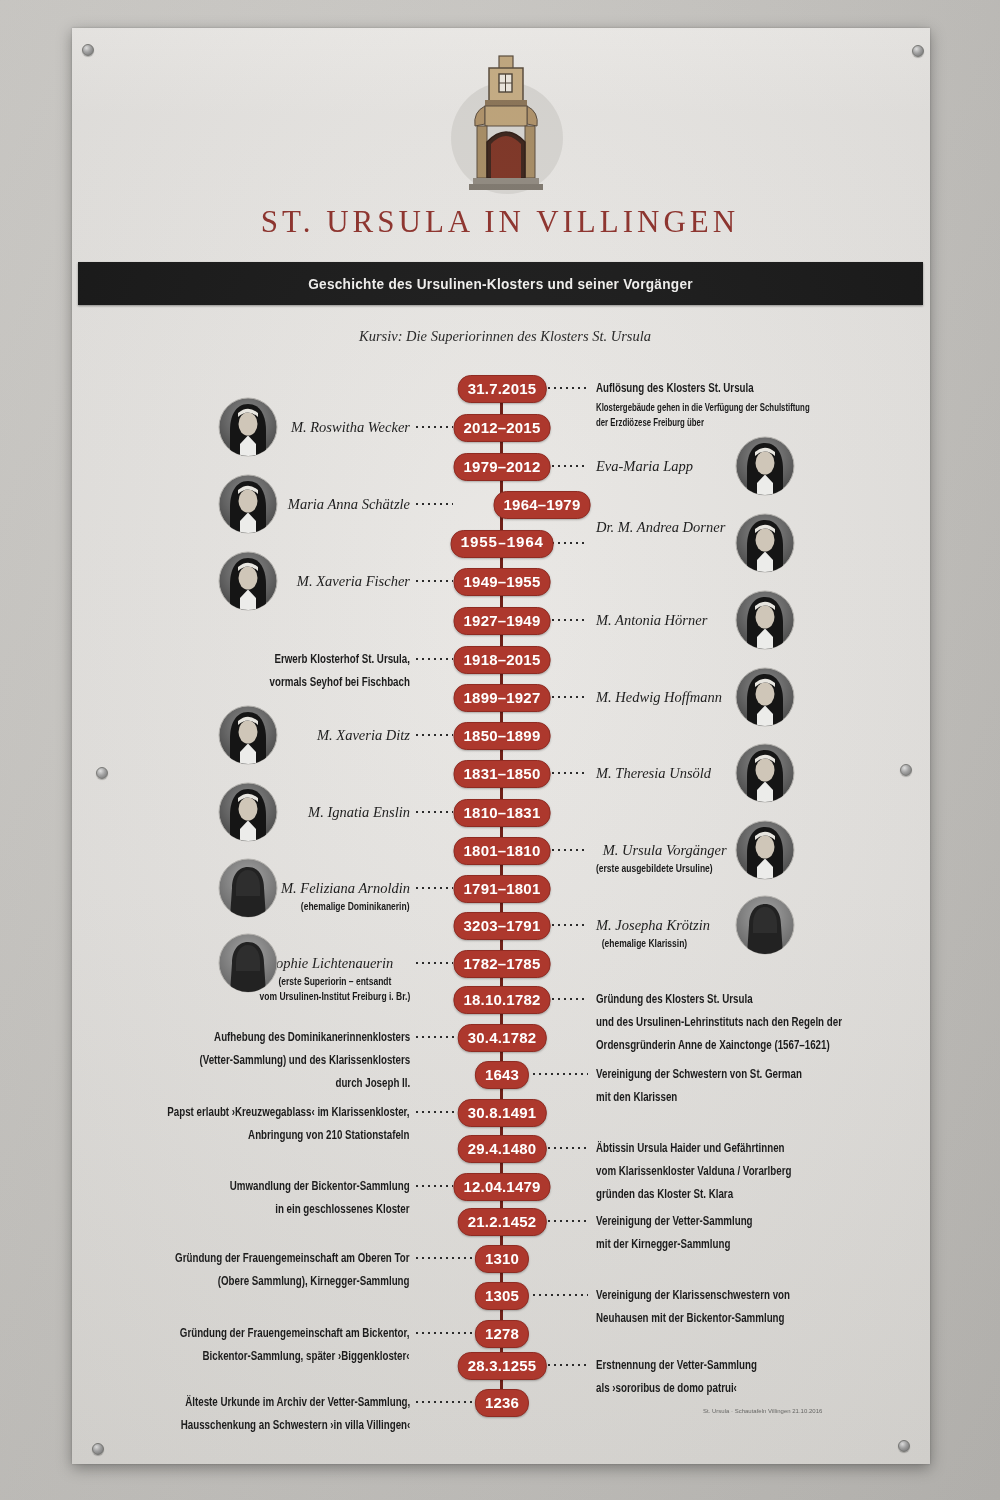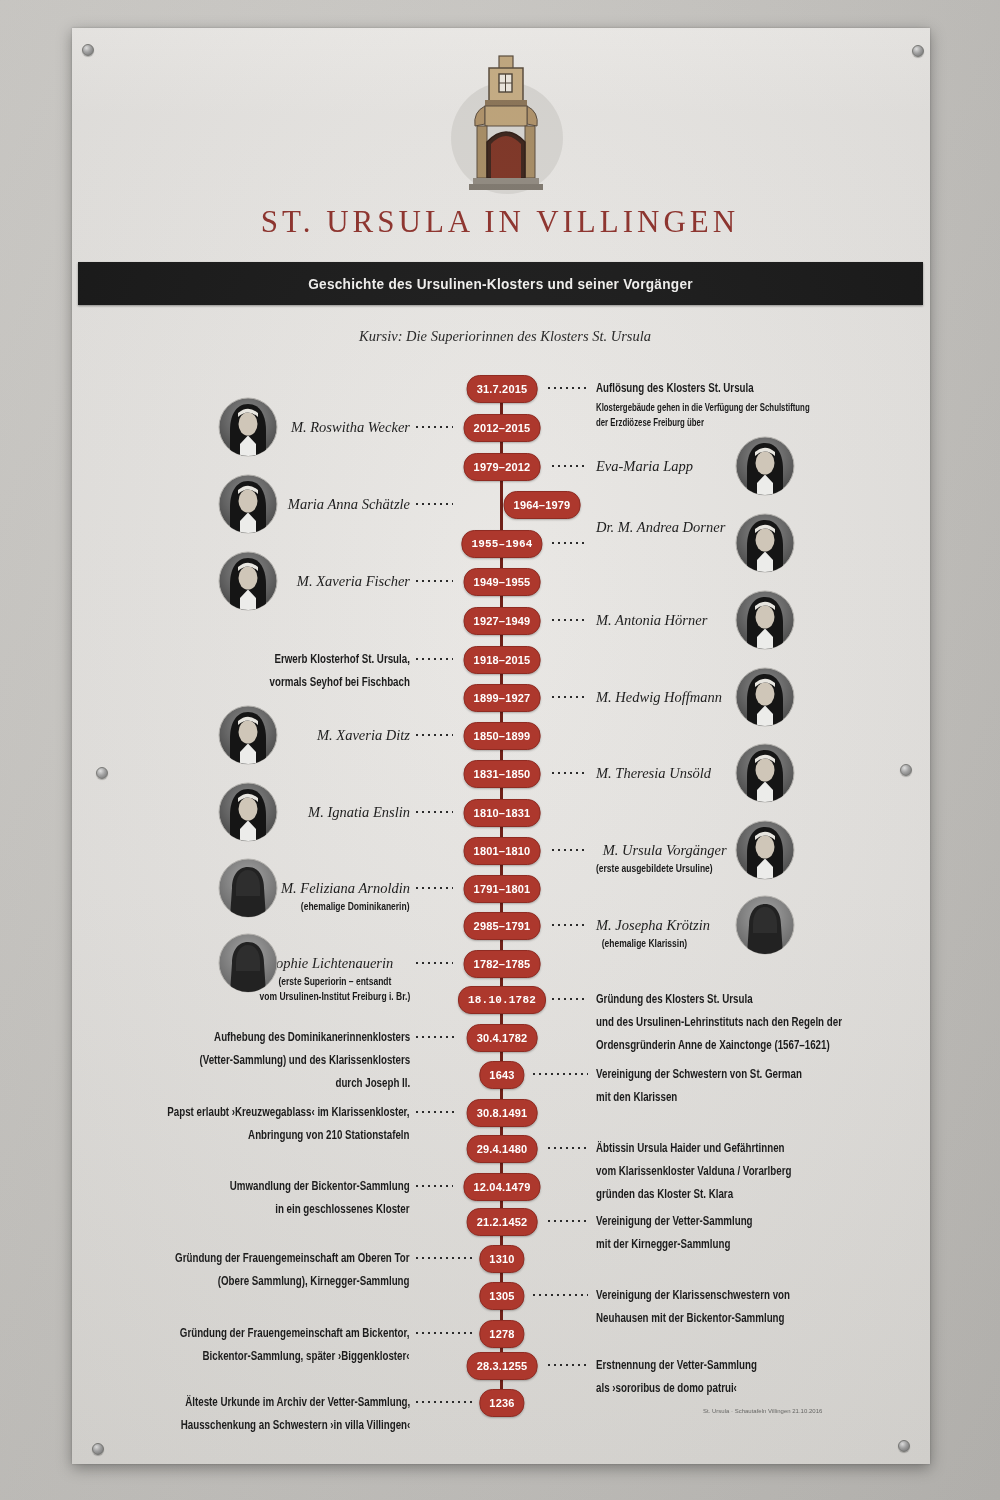--- a/index.html
+++ b/index.html
@@ -22,21 +22,21 @@
   .bar{position:absolute;left:78px;top:262px;width:845px;height:43px;background:#171717;
        box-shadow:0 1px 2px rgba(0,0,0,0.4);}
   .bar-text{position:absolute;left:0;top:0;width:100%;height:43px;line-height:43px;text-align:center;
        color:#f3f2f0;font-weight:bold;font-size:15.5px;letter-spacing:0.3px;transform:scaleX(0.88);}
   .legend{position:absolute;left:0;top:328px;width:1010px;text-align:center;
        font-family:"Liberation Serif","DejaVu Serif",serif;font-style:italic;font-size:14.5px;color:#222;}
   
   .axis{position:absolute;left:500px;top:388px;width:2.5px;height:1014px;background:#6f2018;z-index:1;}
   .badge{position:absolute;transform:translateX(-50%);left:502px;height:26px;line-height:26px;
          padding:0 9px;border-radius:13px;background:#ad382d;border:1px solid #8f2b22;
-         color:#fff;font-weight:bold;font-size:11px;letter-spacing:0.2px;white-space:nowrap;
+         color:#fff;font-weight:bold;font-size:15px;letter-spacing:0.2px;white-space:nowrap;
          box-shadow:0 1px 2px rgba(0,0,0,0.25);z-index:3;}
   .leader{position:absolute;height:2.4px;z-index:2;
          background:repeating-linear-gradient(to right,#2b2b2b 0 2.4px,transparent 2.4px 6px);}
   .lbl{position:absolute;white-space:nowrap;color:#1c1c1c;z-index:2;}
   .lbl-left{right:590px;text-align:right;}
   .lbl-right{left:596px;text-align:left;}
   .lbl.event{font-weight:bold;font-size:12.5px;letter-spacing:0px;}
   .lbl.event .line{line-height:23px;height:23px;}
   .lbl-left.event{transform:scaleX(0.78);transform-origin:right center;}
   .lbl-right.event{transform:scaleX(0.78);transform-origin:left center;}
@@ -372,21 +372,21 @@
         <stop offset="0%" stop-color="#a6a6a6"></stop>
               <stop offset="100%" stop-color="#5f5f5f"></stop>
             </radialGradient>
           </defs>
       <circle cx="30" cy="30" r="29" fill="url(#g13)" stroke="#b5b3af" stroke-width="1"></circle>
       <g clip-path="url(#clip13)">
         <path d="M30 9 C19 9 14 19 14 30 L12 60 L48 60 L46 30 C46 19 41 9 30 9 Z" fill="#222"></path>
         <path d="M30 12 C22 12 18 20 18 29 L18 38 L42 38 L42 29 C42 20 38 12 30 12 Z" fill="#2e2e2e"></path>
       </g>
         </svg></div>
-      <div class="badge" style="top: 912px;">2985–1791</div>
+      <div class="badge" style="top: 912px;">3203–1791</div>
       <div class="leader" style="top: 924px; left: 551.5px; width: 36.5px;"></div>
       <div class="lbl lbl-right name" style="top: 914px;">
         <div class="line">M. Josepha Krötzin</div>
         <div class="subline">(ehemalige Klarissin)</div>
       </div>
       <div class="portrait" style="left: 735px; top: 895px;"><svg width="60" height="60" viewBox="0 0 60 60">
       <defs>
             <clipPath id="clip14">
               <circle cx="30" cy="30" r="29"></circle>
             </clipPath>
@@ -417,21 +417,21 @@
         <stop offset="0%" stop-color="#a6a6a6"></stop>
               <stop offset="100%" stop-color="#5f5f5f"></stop>
             </radialGradient>
           </defs>
       <circle cx="30" cy="30" r="29" fill="url(#g15)" stroke="#b5b3af" stroke-width="1"></circle>
       <g clip-path="url(#clip15)">
         <path d="M30 9 C19 9 14 19 14 30 L12 60 L48 60 L46 30 C46 19 41 9 30 9 Z" fill="#222"></path>
         <path d="M30 12 C22 12 18 20 18 29 L18 38 L42 38 L42 29 C42 20 38 12 30 12 Z" fill="#2e2e2e"></path>
       </g>
         </svg></div>
-      <div class="badge" style="top: 986px; font-family: Liberation Mono, monospace;">18.10.1782</div>
+      <div class="badge" style="top: 986px;">18.10.1782</div>
       <div class="leader" style="top: 998px; left: 552px; width: 36px;"></div>
       <div class="lbl lbl-right event" style="top: 988px;">
         <div class="line">Gründung des Klosters St. Ursula</div>
         <div class="line">und des Ursulinen-Lehrinstituts nach den Regeln der</div>
         <div class="line">Ordensgründerin Anne de Xainctonge (1567–1621)</div>
       </div>
       <div class="badge" style="top: 1024px;">30.4.1782</div>
       <div class="leader" style="top: 1036px; left: 416px; width: 40px;"></div>
       <div class="lbl lbl-left event" style="top: 1026px;">
         <div class="line">Aufhebung des Dominikanerinnenklosters</div>

